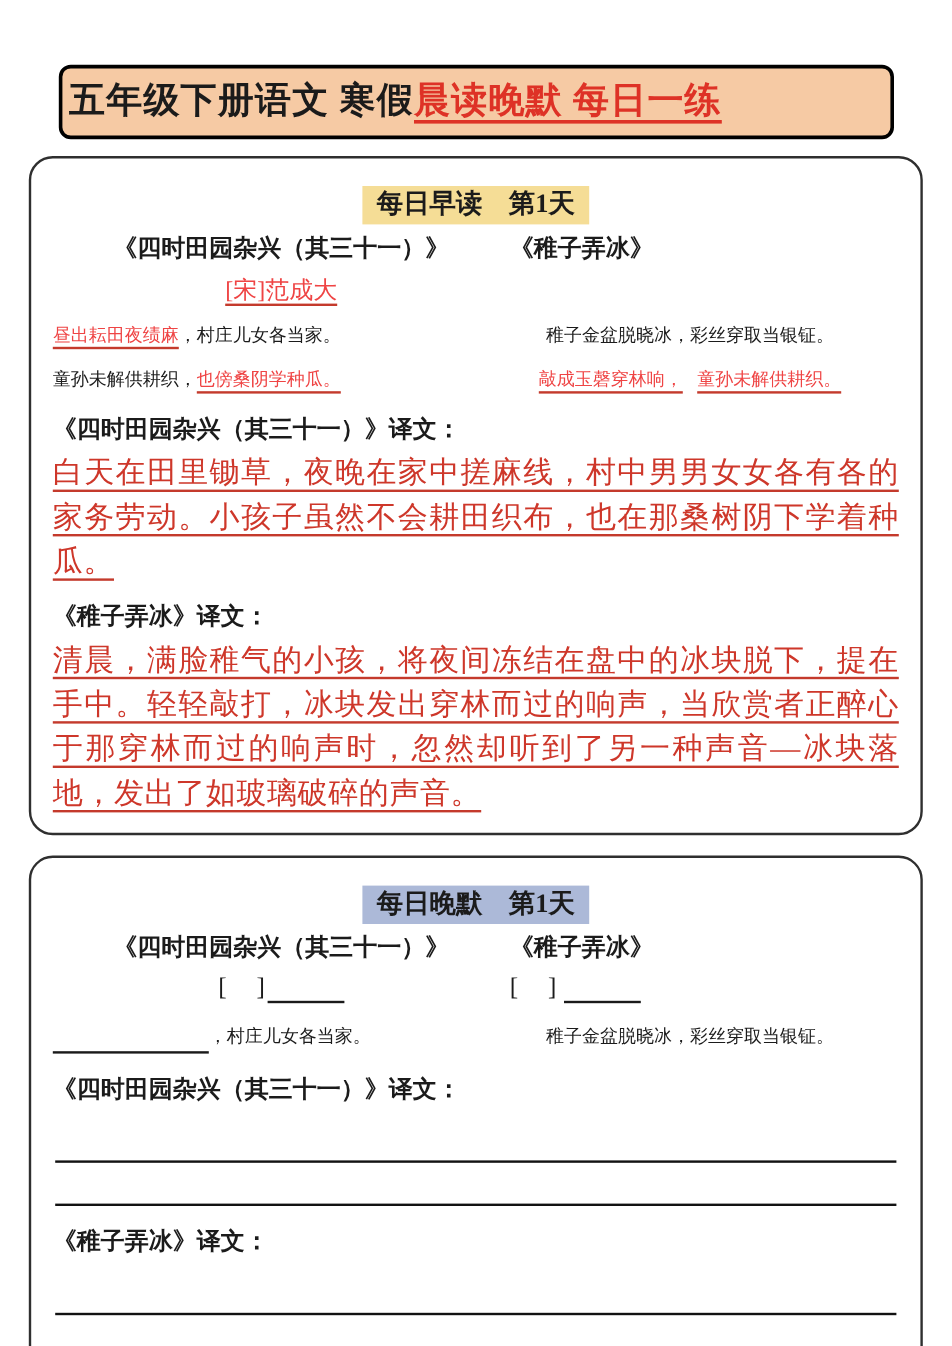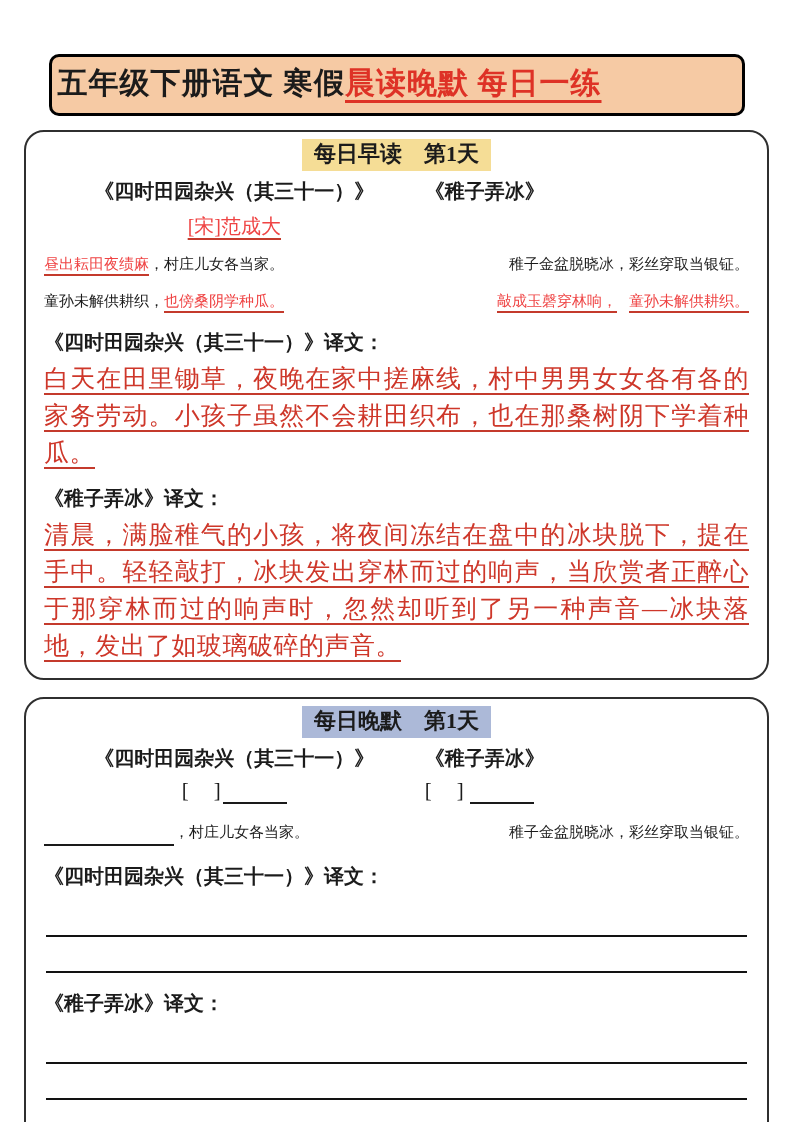--- a/index.html
+++ b/index.html
@@ -17,40 +17,40 @@
   }
   .banner .red{
     color:#DE3226;
     text-decoration:underline;text-decoration-color:#DE3226;
     text-decoration-thickness:2.5px;text-underline-offset:7px;
   }
   
   .card{
     width:745px;margin:14px auto 0;box-sizing:border-box;
     border:2.5px solid #2f2f2f;border-radius:20px;
-    padding:7px 18px 14px;
+    padding:23px 18px 14px;
   }
   .section-title{text-align:center;font-size:22px;font-weight:bold;line-height:30px;}
   .hl{display:inline-block;padding:0 12px 2px;}
   .hl-yellow{background:#F5DD96;}
   .hl-blue{background:#ACB9D8;}
   
   .cols{display:flex;margin-top:6px;}
   .col-l{width:54%;text-align:center;}
   .col-r{width:46%;text-align:left;}
   .poem-title{font-size:20px;font-weight:bold;line-height:28px;}
   .poem-author{font-size:20px;line-height:30px;}
   .red-u{
     color:#ef4444;
     text-decoration:underline;text-decoration-color:#C43A2C;
     text-decoration-thickness:1.8px;text-underline-offset:5px;
   }
   .poem-row{display:flex;font-size:15px;margin-top:9px;line-height:28px;}
   .poem-row .pl{width:357px;flex:none;text-align:left;}
-  .poem-row .pr{flex:1;text-align:right;}
+  .poem-row .pr{flex:1;text-align:center;}
   .gap{display:inline-block;width:12px;}
   
   .tr-label{font-size:20px;font-weight:bold;margin-top:13px;line-height:29px;}
   .tr-text{
     font-size:25px;line-height:37px;margin-top:3px;
     color:#CE372A;text-align:justify;
     text-decoration:underline;text-decoration-color:#C43A2C;
     text-decoration-thickness:1.6px;text-underline-offset:6px;
     letter-spacing:0.5px;
   }

